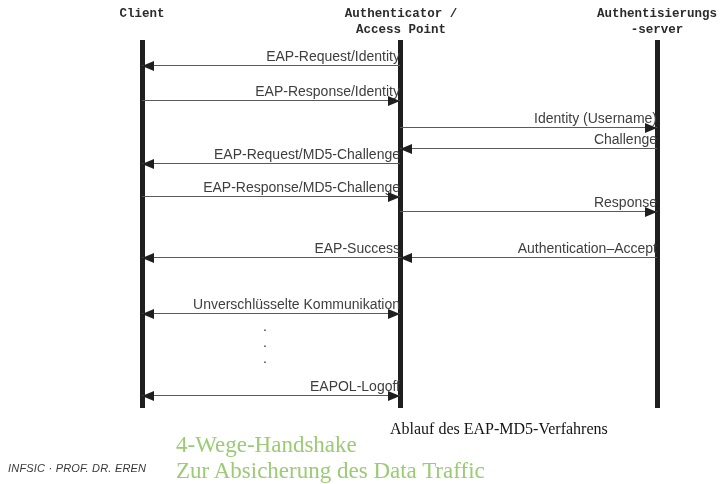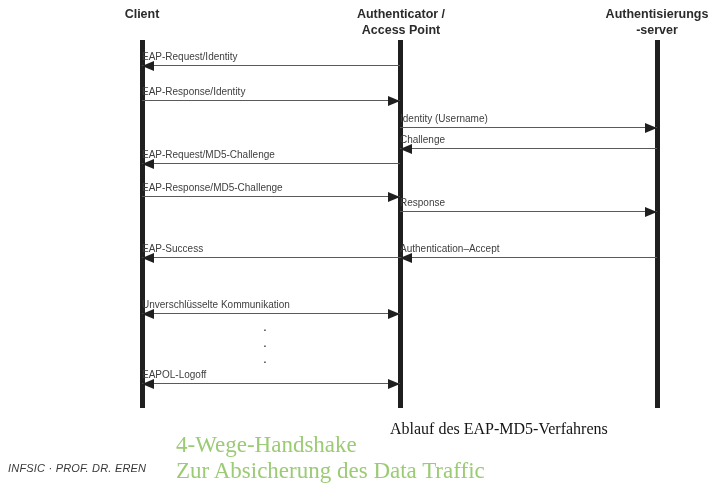--- a/index.html
+++ b/index.html
@@ -14,32 +14,33 @@
   .actor {
     position: absolute;
     top: 6px;
     transform: translateX(-50%);
     font-weight: bold;
     font-size: 12.5px;
     line-height: 16px;
     text-align: center;
     white-space: pre-line;
     color: #2b2b2b;
+    font-family: Liberation Mono, monospace;
   }
   .lifeline {
     position: absolute;
     top: 40px;
     height: 368px;
     width: 5px;
     background: #1f1f1f;
   }
   .msg { position: absolute; }
   .msg-label {
-    text-align: left;
-    font-size: 10px;
+    text-align: right;
+    font-size: 14px;
     line-height: 13px;
     height: 13px;
     margin-bottom: 2px;
     color: #3e3e3e;
     white-space: nowrap;
   }
   .msg-line {
     position: relative;
     height: 0;
     border-top: 1.2px solid #5a5a5a;
@@ -158,21 +159,21 @@
   <div class="msg dir-left" style="top:242px;left:142px;width:258px">
     <div class="msg-label">EAP-Success</div>
     <div class="msg-line"></div>
   </div>
 
   <div class="msg dir-both" style="top:298px;left:142px;width:258px">
     <div class="msg-label">Unverschlüsselte Kommunikation</div>
     <div class="msg-line"></div>
   </div>
 
-  <div class="msg dir-both" style="top:368px;left:142px;width:258px">
+  <div class="msg dir-both" style="top:380px;left:142px;width:258px">
     <div class="msg-label">EAPOL-Logoff</div>
     <div class="msg-line"></div>
   </div>
 
   <div class="dots">.
 .
 .</div>
 
   <div class="green-caption">
     <div>4-Wege-Handshake</div>

